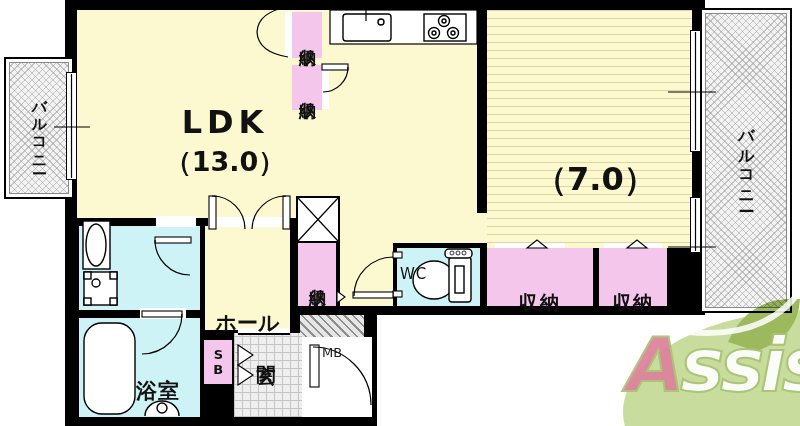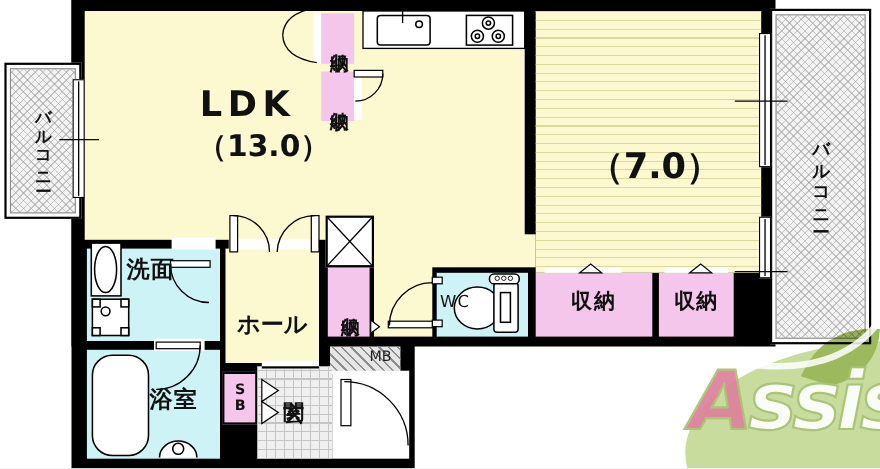--- a/index.html
+++ b/index.html
@@ -20,21 +20,21 @@
     background-image:repeating-linear-gradient(45deg,#8d8d8d 0 1.5px,transparent 1.5px 6px);}
   .balcony{position:absolute;border:2px solid #000;background:#fff;padding:3px;box-sizing:border-box;}
   .balcony-inner{width:100%;height:100%;border:1px solid #8a8a8a;box-sizing:border-box;
     background-color:#f3f3f3;
     background-image:repeating-linear-gradient(45deg,rgba(150,150,150,.5) 0 1px,transparent 1px 5px),
                      repeating-linear-gradient(-45deg,rgba(150,150,150,.5) 0 1px,transparent 1px 5px);
     display:flex;align-items:center;justify-content:center;}
   .lbl{position:absolute;color:#111;font-weight:bold;line-height:1.05;text-align:right;}
   .v{writing-mode:vertical-rl;text-orientation:mixed;}
   .vu{writing-mode:vertical-rl;text-orientation:upright;}
-  .center{text-align:center;}
+  .center{text-align:center;margin-top:28px;}
   .flex-c{display:flex;align-items:center;justify-content:center;}
   .win{position:absolute;background:#fff;border:1px solid #000;box-sizing:border-box;}
   svg.overlay{position:absolute;left:0;top:0;pointer-events:none;}
   svg.overlay .ln{stroke:#000;stroke-width:1.2;fill:none;}
   svg.overlay .leaf{fill:#fff;stroke:#000;stroke-width:1.1;}
   svg.overlay .open{fill:#fff;stroke:none;}
   svg.overlay .fix{fill:#fff;stroke:#000;stroke-width:1.4;}
   #logo-shapes{mix-blend-mode:multiply;}
   #logo-text{position:absolute;left:627px;top:322px;font-size:74px;font-weight:bold;
     font-style:italic;letter-spacing:-4px;color:#fff;white-space:nowrap;
@@ -196,33 +196,32 @@
       <rect class="fix" x="449" y="257" width="22" height="45" rx="3" stroke-width="1.3"></rect>
       <rect class="fix" x="455" y="266" width="9" height="27" stroke-width="1"></rect>
       <rect class="fix" x="445" y="249" width="27" height="9" rx="4" stroke-width="1"></rect>
       <circle cx="452" cy="253" r="2" fill="none" stroke="#000" stroke-width=".8"></circle>
       <circle cx="458" cy="253" r="2" fill="none" stroke="#000" stroke-width=".8"></circle>
       <circle cx="464" cy="253" r="2" fill="none" stroke="#000" stroke-width=".8"></circle>
     </g>
   </svg>
 
   <div class="lbl center" style="left:165px;top:78px;width:120px;font-size:32px;letter-spacing:5px;">LDK</div>
-  <div class="lbl center" style="left:150px;top:120px;width:150px;font-size:27px;text-align:right;">（13.0）</div>
+  <div class="lbl center" style="left:150px;top:120px;width:150px;font-size:27px;">（13.0）</div>
   <div class="lbl center" style="left:535px;top:135px;width:110px;font-size:32px;">（7.0）</div>
   <div class="lbl v flex-c" style="left:292px;top:13px;width:30px;height:44px;font-size:17px;">収納</div>
   <div class="lbl v flex-c" style="left:292px;top:66px;width:30px;height:43px;font-size:17px;">収納</div>
   <div class="lbl v flex-c" style="left:299px;top:246px;width:36px;height:58px;font-size:17px;">収納</div>
   <div class="lbl center" style="left:487px;top:265px;width:106px;font-size:19px;letter-spacing:2px;">収納</div>
   <div class="lbl center" style="left:599px;top:265px;width:68px;font-size:19px;letter-spacing:1px;">収納</div>
-  <div class="lbl center" style="left:106px;top:234px;width:62px;font-size:21px;letter-spacing:1px;">洗面</div>
   <div class="lbl center" style="left:118px;top:352px;width:80px;font-size:21px;letter-spacing:1px;">浴室</div>
   <div class="lbl center" style="left:205px;top:284px;width:85px;font-size:21px;">ホール</div>
   <div class="lbl v" style="left:256px;top:350px;font-size:19px;">玄関</div>
   <div class="lbl" style="left:400px;top:267px;font-size:15px;font-weight:normal;letter-spacing:1px;">WC</div>
-  <div class="lbl center" style="left:300px;top:318px;width:64px;font-size:13px;font-weight:normal;color:#222;padding-left:14px;">MB</div>
+  <div class="lbl center" style="left:300px;top:318px;width:64px;font-size:13px;font-weight:normal;color:#222;">MB</div>
   <div class="lbl vu flex-c" style="left:204px;top:341px;width:28px;height:42px;font-size:13px;">SB</div>
 
   <svg id="logo-shapes" class="overlay" width="800" height="426" viewBox="0 0 800 426">
     <ellipse cx="815" cy="412" rx="192" ry="102" fill="#c7dc9d"></ellipse>
     <path d="M 728 342 Q 748 296 800 299 Q 798 338 756 351 Z" fill="#9cb95d"></path>
   </svg>
   <svg class="overlay" width="800" height="426" viewBox="0 0 800 426">
     <path d="M 688 332 Q 772 340 806 282" stroke="#fff" stroke-width="6" fill="none" opacity="0.85"></path>
   </svg>
   <div id="logo-text"><span class="a">A</span><span>ssist</span></div>

